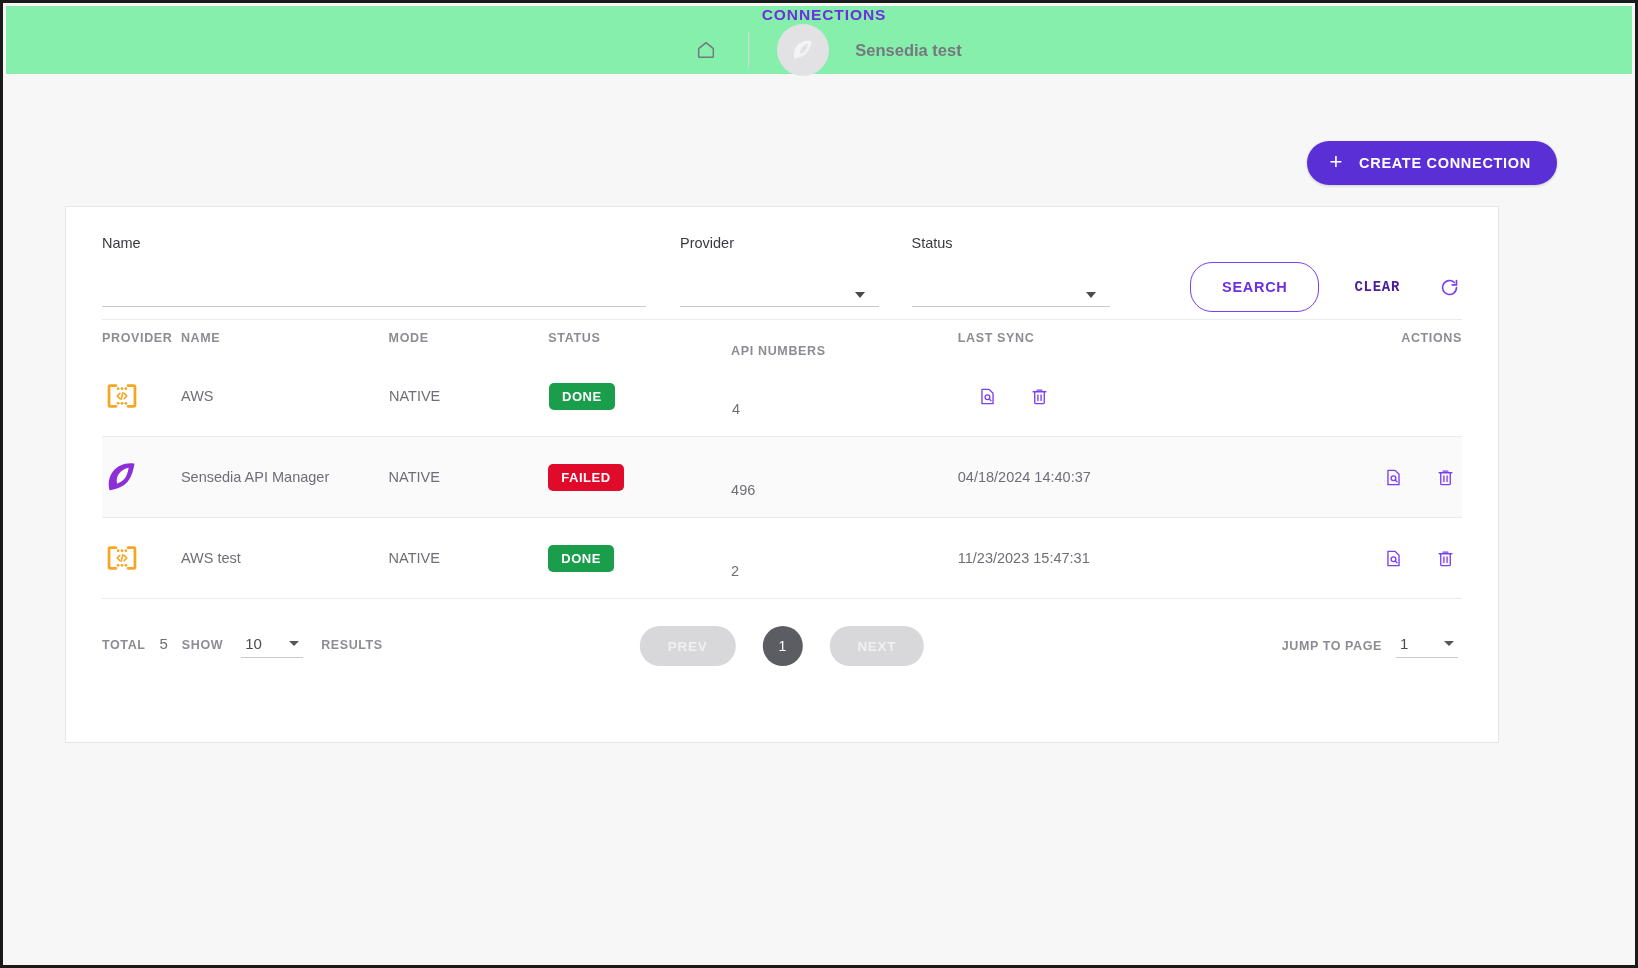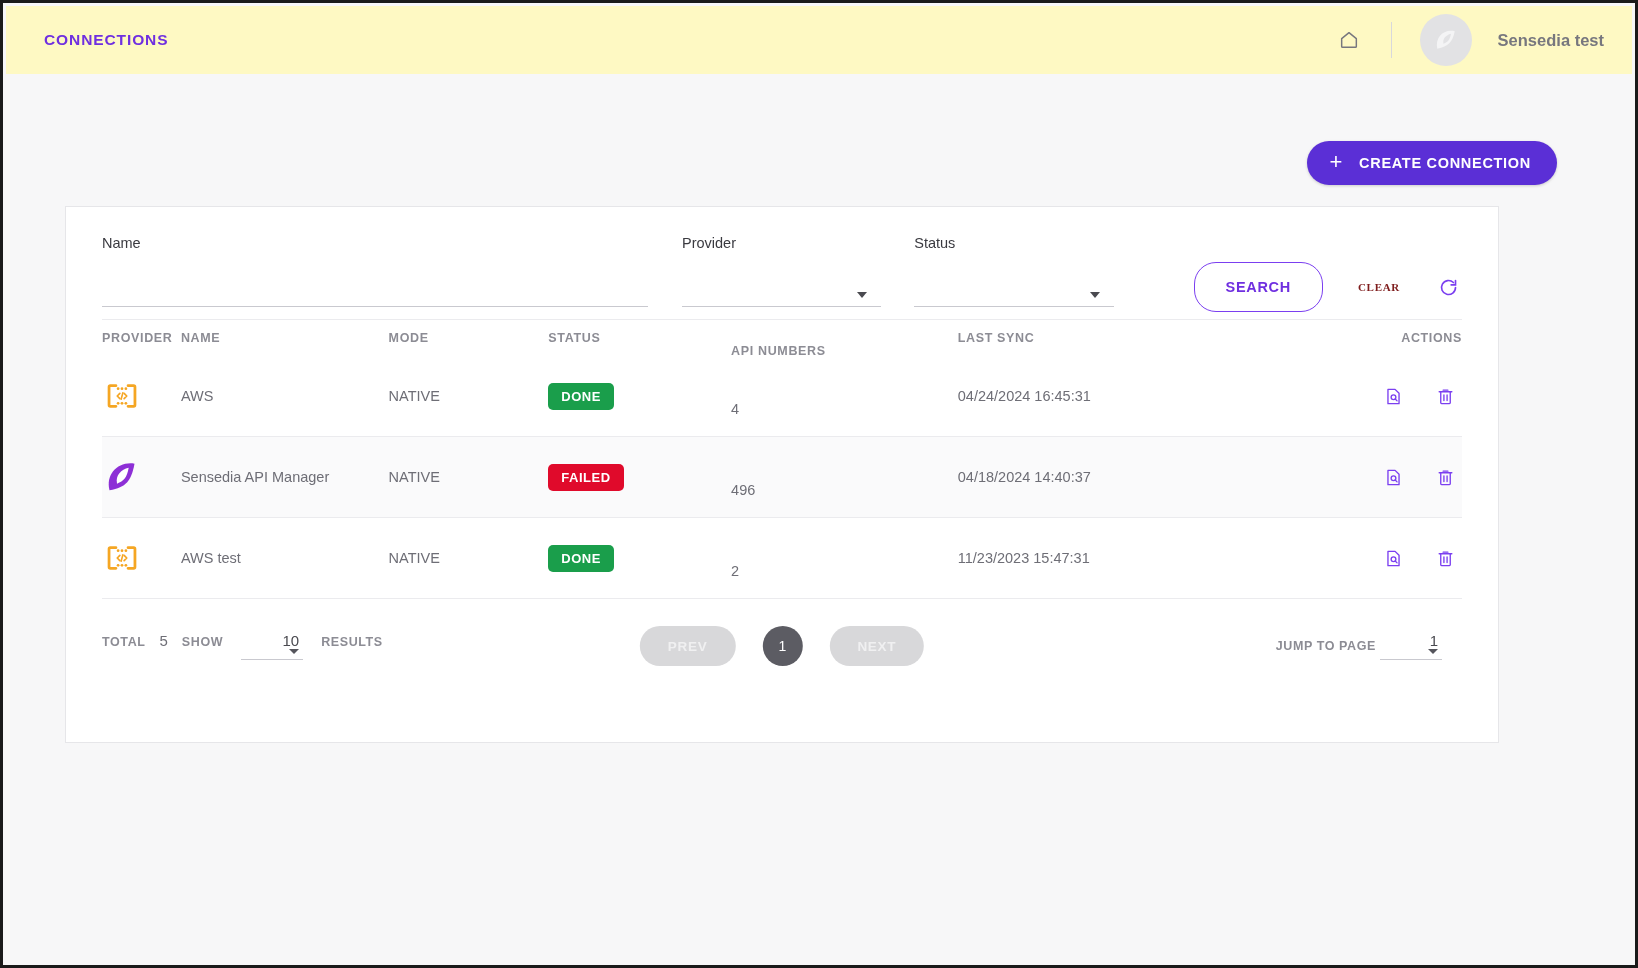--- a/index.html
+++ b/index.html
@@ -21,26 +21,27 @@
     border: 3px solid #1a1a1a;
     background: #f7f7f8;
     overflow: hidden;
   }
 
   
   .topbar {
     position: absolute;
     top: 3px; left: 3px; right: 3px;
     height: 68px;
-    background: #fef9c3;
+    background: #86efac;
     display: flex;
     align-items: center;
     justify-content: space-between;
     padding: 0 28px 0 38px;
     box-sizing: border-box;
+    flex-direction: column;
   }
   .brand-title {
     color: #6f2fe0;
     font-size: 15.5px;
     font-weight: bold;
     letter-spacing: 0.9px;
   }
   .topbar-right {
     display: flex;
     align-items: center;
@@ -179,23 +180,23 @@
     padding: 0 31px;
     font-family: "Liberation Sans", sans-serif;
     font-size: 14.5px;
     font-weight: bold;
     letter-spacing: 0.7px;
     cursor: pointer;
   }
   .btn-clear {
     border: none;
     background: transparent;
-    color: #7f1d1d;
-    font-family: Liberation Serif, serif;
-    font-size: 11px;
+    color: #4c1d95;
+    font-family: Liberation Mono, monospace;
+    font-size: 14px;
     font-weight: bold;
     letter-spacing: 0.7px;
     cursor: pointer;
     margin-left: 29px;
     padding: 0 6px;
     height: 42px;
   }
   .btn-refresh {
     border: none;
     background: transparent;
@@ -296,25 +297,24 @@
     color: #6e6e76;
     font-size: 15px;
     font-weight: normal;
     letter-spacing: 0;
   }
   .mini-select {
     position: relative;
     border-bottom: 1px solid #c9c9cf;
     width: 54px;
     display: flex;
-    align-items: flex-end;
+    align-items: center;
     justify-content: space-between;
     padding: 0 4px 5px 4px;
     margin: 8px 4px;
-    flex-direction: column;
   }
   .mini-select .val {
     font-size: 15px;
     color: #4a4a50;
     font-weight: normal;
     letter-spacing: 0;
   }
   .mini-caret {
     width: 0; height: 0;
     border-left: 5px solid transparent;
@@ -348,24 +348,24 @@
     border-radius: 50%;
     background: #5c5c63;
     color: #ffffff;
     border: none;
     font-family: "Liberation Sans", sans-serif;
     font-size: 14px;
     cursor: pointer;
   }
   .foot-right {
     position: absolute;
-    right: 16px;
-    display: flex;
-    align-items: center;
-    gap: 0;
+    right: 0;
+    display: flex;
+    align-items: center;
+    gap: 10px;
     font-size: 12.5px;
     color: #8c8c94;
     font-weight: bold;
     letter-spacing: 0.6px;
   }
 </style>
 </head>
 <body>
 
 <div class="screen">
@@ -463,21 +463,20 @@
               <line x1="23" y1="18.2" x2="21" y2="25.8" stroke="#f5a623" stroke-width="1.8" stroke-linecap="round"></line>
             </svg>
           </div>
         </div>
         <div class="cell c-name">AWS</div>
         <div class="cell c-mode">NATIVE</div>
         <div class="cell c-status">
           <span class="badge badge-done">DONE</span>
         </div>
         <div class="cell c-apis">4</div>
-        <div class="cell c-sync">04/24/2024 16:45:31</div>
         <div class="cell c-actions">
           <div class="actions-wrap">
             <button class="icon-btn">
               <svg width="19" height="19" viewBox="0 0 24 24" fill="none" stroke="#7b3ff0" stroke-width="1.7" stroke-linejoin="round">
                 <path d="M5 3h9l5 5v13H5z"></path>
                 <circle cx="12" cy="13" r="3"></circle>
                 <line x1="14.2" y1="15.2" x2="16.5" y2="17.5" stroke-linecap="round"></line>
               </svg>
             </button>
             <button class="icon-btn">

